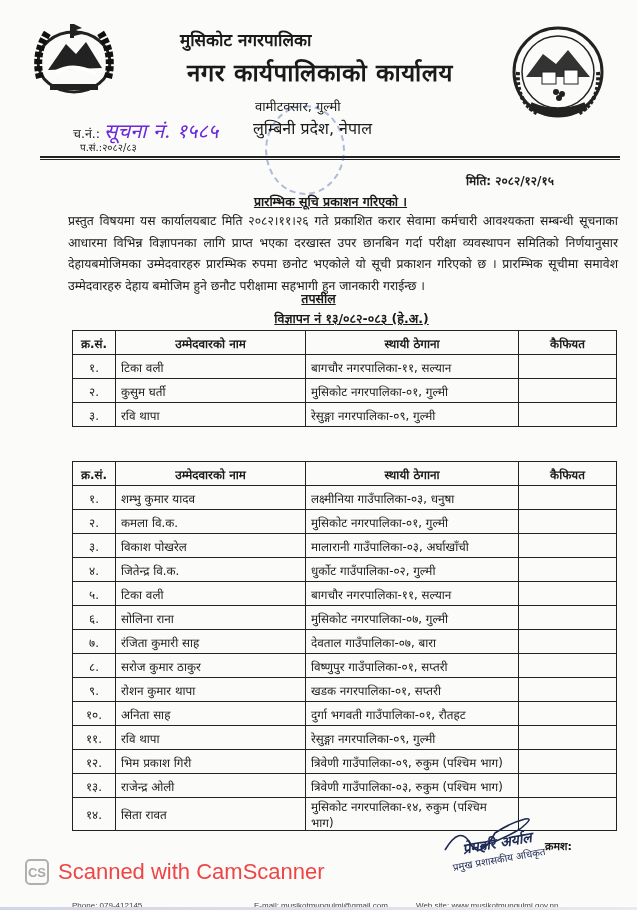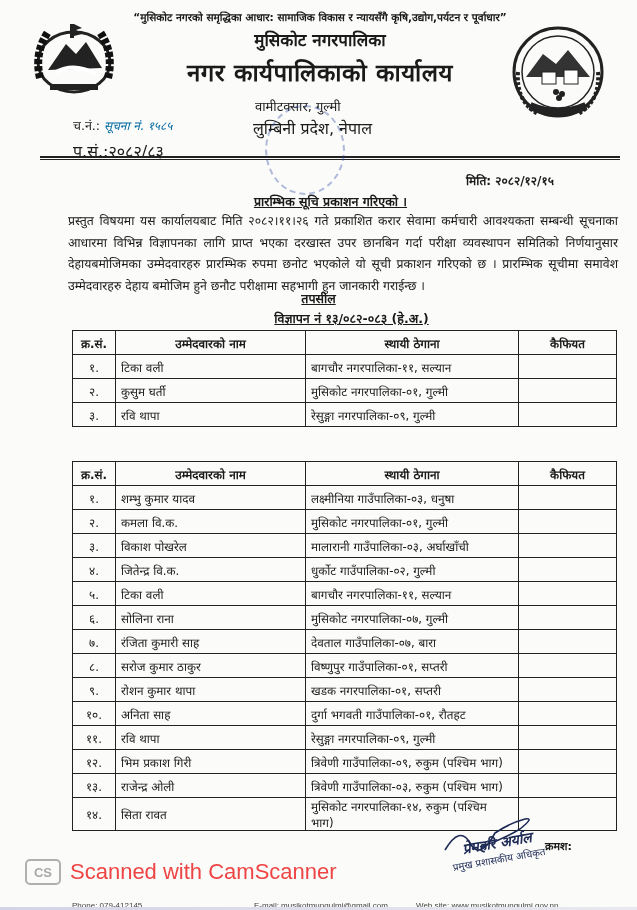--- a/index.html
+++ b/index.html
@@ -1,31 +1,31 @@
 <!DOCTYPE html>
 <html><head>
 <meta charset="utf-8">
 <style>
   * { box-sizing: border-box; margin: 0; padding: 0; }
   html, body { width: 637px; height: 910px; overflow: hidden; background: #f7f7f5; }
   body { font-family: "DejaVu Sans", sans-serif; color: #1a1a1a; position: relative; }
   .page { position: absolute; left: 0; top: 0; width: 637px; height: 910px; background: #fbfbf9; }
 
   .slogan { position: absolute; left: 120px; top: 10px; width: 400px; text-align: center; font-size: 10.5px; font-weight: bold; white-space: nowrap; }
-  .title1 { position: absolute; left: 180px; top: 28px; width: 280px; text-align: center; font-size: 17px; font-weight: bold; }
+  .title1 { position: absolute; left: 180px; top: 28px; width: 280px; font-size: 17px; font-weight: bold; }
   .title2 { position: absolute; left: 140px; top: 55px; width: 360px; text-align: center; font-size: 24px; font-weight: bold; letter-spacing: 0.5px; }
 
   .logo-left { position: absolute; left: 26px; top: 18px; width: 96px; height: 82px; }
   .logo-right { position: absolute; left: 508px; top: 22px; width: 100px; height: 100px; }
 
   .addr1 { position: absolute; left: 255px; top: 97px; font-size: 13px; }
   .addr2 { position: absolute; left: 253px; top: 117px; font-size: 16px; }
   .refno { position: absolute; left: 73px; top: 117px; font-size: 12.5px; }
-  .refno .hand { font-family: "DejaVu Serif", serif; font-style: italic; font-size: 12px; color: #0369a1; }
-  .ps { position: absolute; left: 73px; top: 140px; font-size: 16px; }
+  .refno .hand { font-family: "DejaVu Serif", serif; font-style: italic; font-size: 20px; color: #6d28d9; }
+  .ps { position: absolute; left: 80px; top: 140px; font-size: 10px; }
 
   .hr1 { position: absolute; left: 40px; top: 156px; width: 580px; height: 2px; background: #222; }
   .hr2 { position: absolute; left: 40px; top: 159px; width: 580px; height: 1px; background: #222; }
 
   .stamp { position: absolute; left: 265px; top: 105px; width: 80px; height: 90px; border-radius: 50%; border: 2px dashed rgba(40,70,160,0.45); opacity: 0.8; }
 
   .date { position: absolute; left: 466px; top: 172px; font-size: 12px; font-weight: bold; }
   .subject { position: absolute; left: 12px; top: 193px; width: 637px; text-align: center; font-size: 12.5px; font-weight: bold; }
   .subject span { text-decoration: underline; }
 
@@ -45,21 +45,21 @@
   table.grid col.c2 { width: 190px; }
   table.grid col.c3 { width: 213px; }
   table.grid col.c4 { width 98px; }
 
   .sign-scribble { position: absolute; left: 440px; top: 815px; width: 100px; height: 40px; }
   .sign-name { position: absolute; left: 462px; top: 833px; font-size: 14px; font-weight: bold; color: #1d2a55; font-style: italic; transform: rotate(-10deg); }
   .sign-title { position: absolute; left: 452px; top: 852px; font-size: 10px; color: #1d2a55; transform: rotate(-10deg); }
   .kramash { position: absolute; left: 545px; top: 838px; font-size: 11px; font-weight: bold; }
 
   .cs-wrap { position: absolute; left: 25px; top: 859px; display: flex; align-items: center; }
-  .cs-badge { width: 36px; height: 26px; border: 2.5px solid #b0b0b0; border-radius: 5px; color: #a8a8a8; font-family: "Liberation Sans", sans-serif; font-weight: bold; font-size: 13px; display: flex; align-items: center; justify-content: center; }
+  .cs-badge { width: 24px; height: 26px; border: 2.5px solid #b0b0b0; border-radius: 5px; color: #a8a8a8; font-family: "Liberation Sans", sans-serif; font-weight: bold; font-size: 13px; display: flex; align-items: center; justify-content: center; }
   .cs-text { margin-left: 9px; font-family: "Liberation Sans", sans-serif; font-size: 22px; color: #ef4444; }
 
   .footer { position: absolute; top: 901px; left: 0; width: 637px; height: 9px; overflow: hidden; font-family: "Liberation Sans", sans-serif; font-size: 8px; color: #444; }
   .footer span { position: absolute; top: 0; }
   .footer-bar { position: absolute; left: 0; top: 907px; width: 637px; height: 3px; background: linear-gradient(90deg, #d2d4e8, #e9e9ef); }
 </style>
 </head>
 <body>
 
 <div class="page">
@@ -68,21 +68,20 @@
     <ellipse cx="48" cy="44" rx="36" ry="30" fill="none" stroke="#222" stroke-width="3"></ellipse>
     <path d="M14 60 Q8 35 22 14" stroke="#111" stroke-width="8" fill="none" stroke-dasharray="5 2"></path>
     <path d="M82 60 Q88 35 74 14" stroke="#111" stroke-width="8" fill="none" stroke-dasharray="5 2"></path>
     <path d="M22 52 L40 26 L50 36 L60 24 L76 50 Z" fill="#222"></path>
     <path d="M30 54 Q48 44 70 56" stroke="#fff" stroke-width="4" fill="none"></path>
     <rect x="44" y="6" width="4" height="14" fill="#222"></rect>
     <path d="M48 6 L56 10 L50 12 L56 16 L48 18 Z" fill="#222"></path>
     <rect x="24" y="66" width="48" height="6" fill="#222"></rect>
   </svg>
 
-  <div class="slogan">“मुसिकोट नगरको समृद्धिका आधार: सामाजिक विकास र न्यायसँगै कृषि,उद्योग,पर्यटन र पूर्वाधार”</div>
   <div class="title1">मुसिकोट नगरपालिका</div>
   <div class="title2">नगर कार्यपालिकाको कार्यालय</div>
 
   <svg class="logo-right" viewBox="0 0 100 100">
     <circle cx="50" cy="50" r="44" fill="none" stroke="#222" stroke-width="3"></circle>
     <circle cx="50" cy="50" r="36" fill="none" stroke="#222" stroke-width="1.5"></circle>
     <path d="M18 55 L35 32 L48 42 L60 28 L82 55 Z" fill="#333"></path>
     <rect x="34" y="50" width="14" height="12" fill="#fff" stroke="#222"></rect>
     <rect x="56" y="48" width="14" height="14" fill="#fff" stroke="#222"></rect>
     <circle cx="48" cy="70" r="3" fill="#222"></circle>

